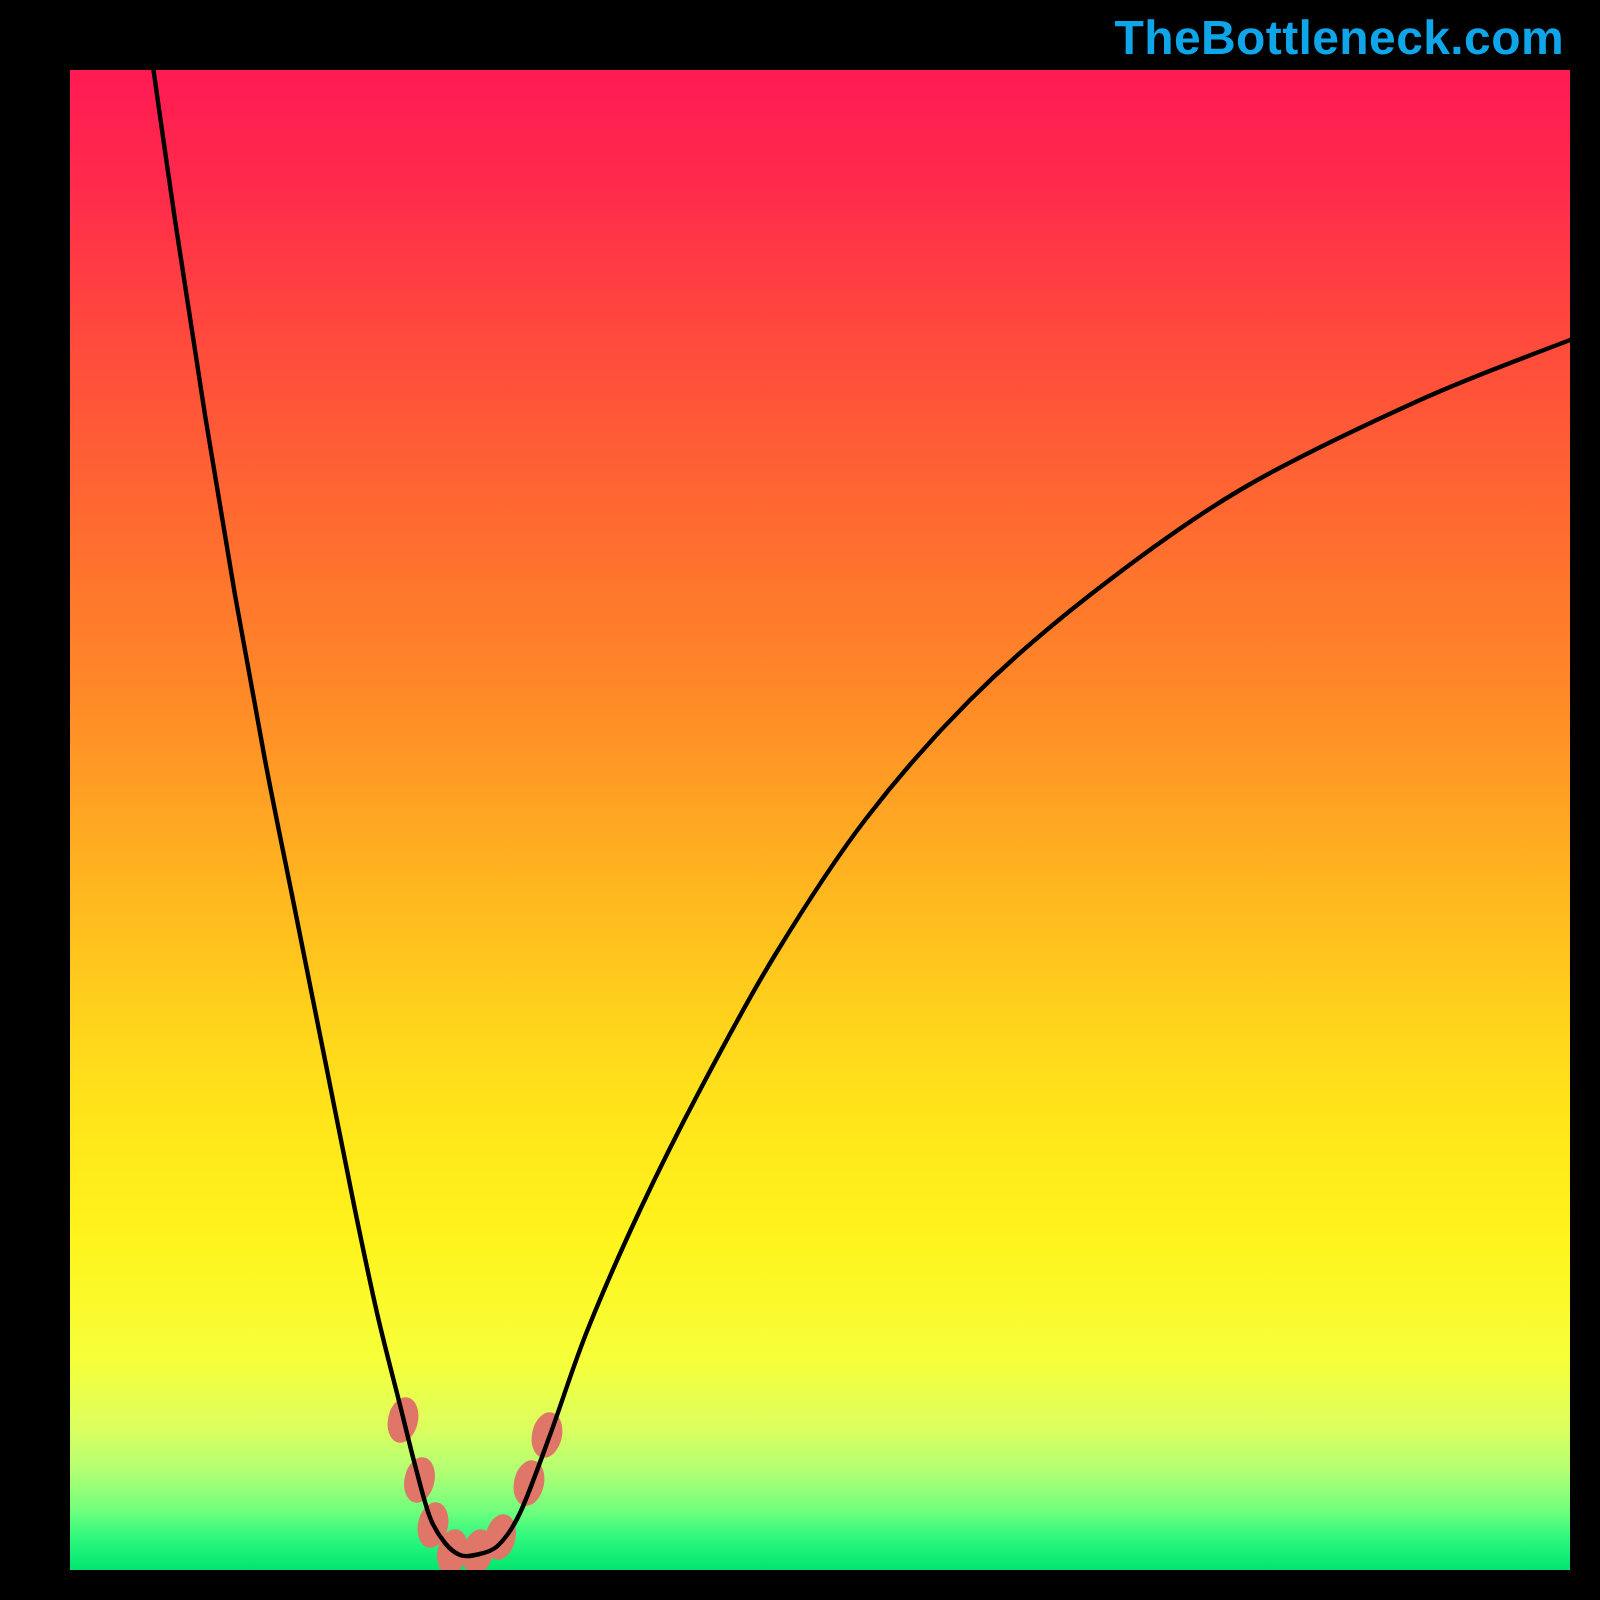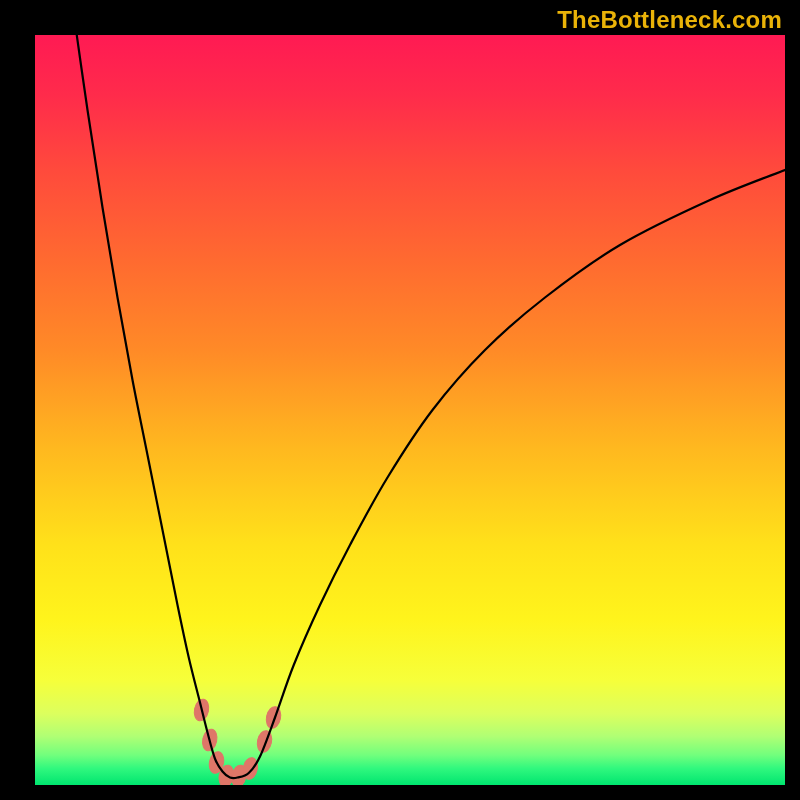--- a/index.html
+++ b/index.html
@@ -26,21 +26,21 @@
     height: 750px;
     overflow: hidden;
   }
   .watermark {
     position: absolute;
     top: 6px;
     right: 18px;
     font-family: Arial, Helvetica, sans-serif;
     font-size: 24px;
     font-weight: 600;
-    color: #eab308;
+    color: #0ea5e9;
     letter-spacing: 0.2px;
   }
   svg.curve {
     position: absolute;
     left: 0;
     top: 0;
     width: 750px;
     height: 750px;
     overflow: visible;
   }

